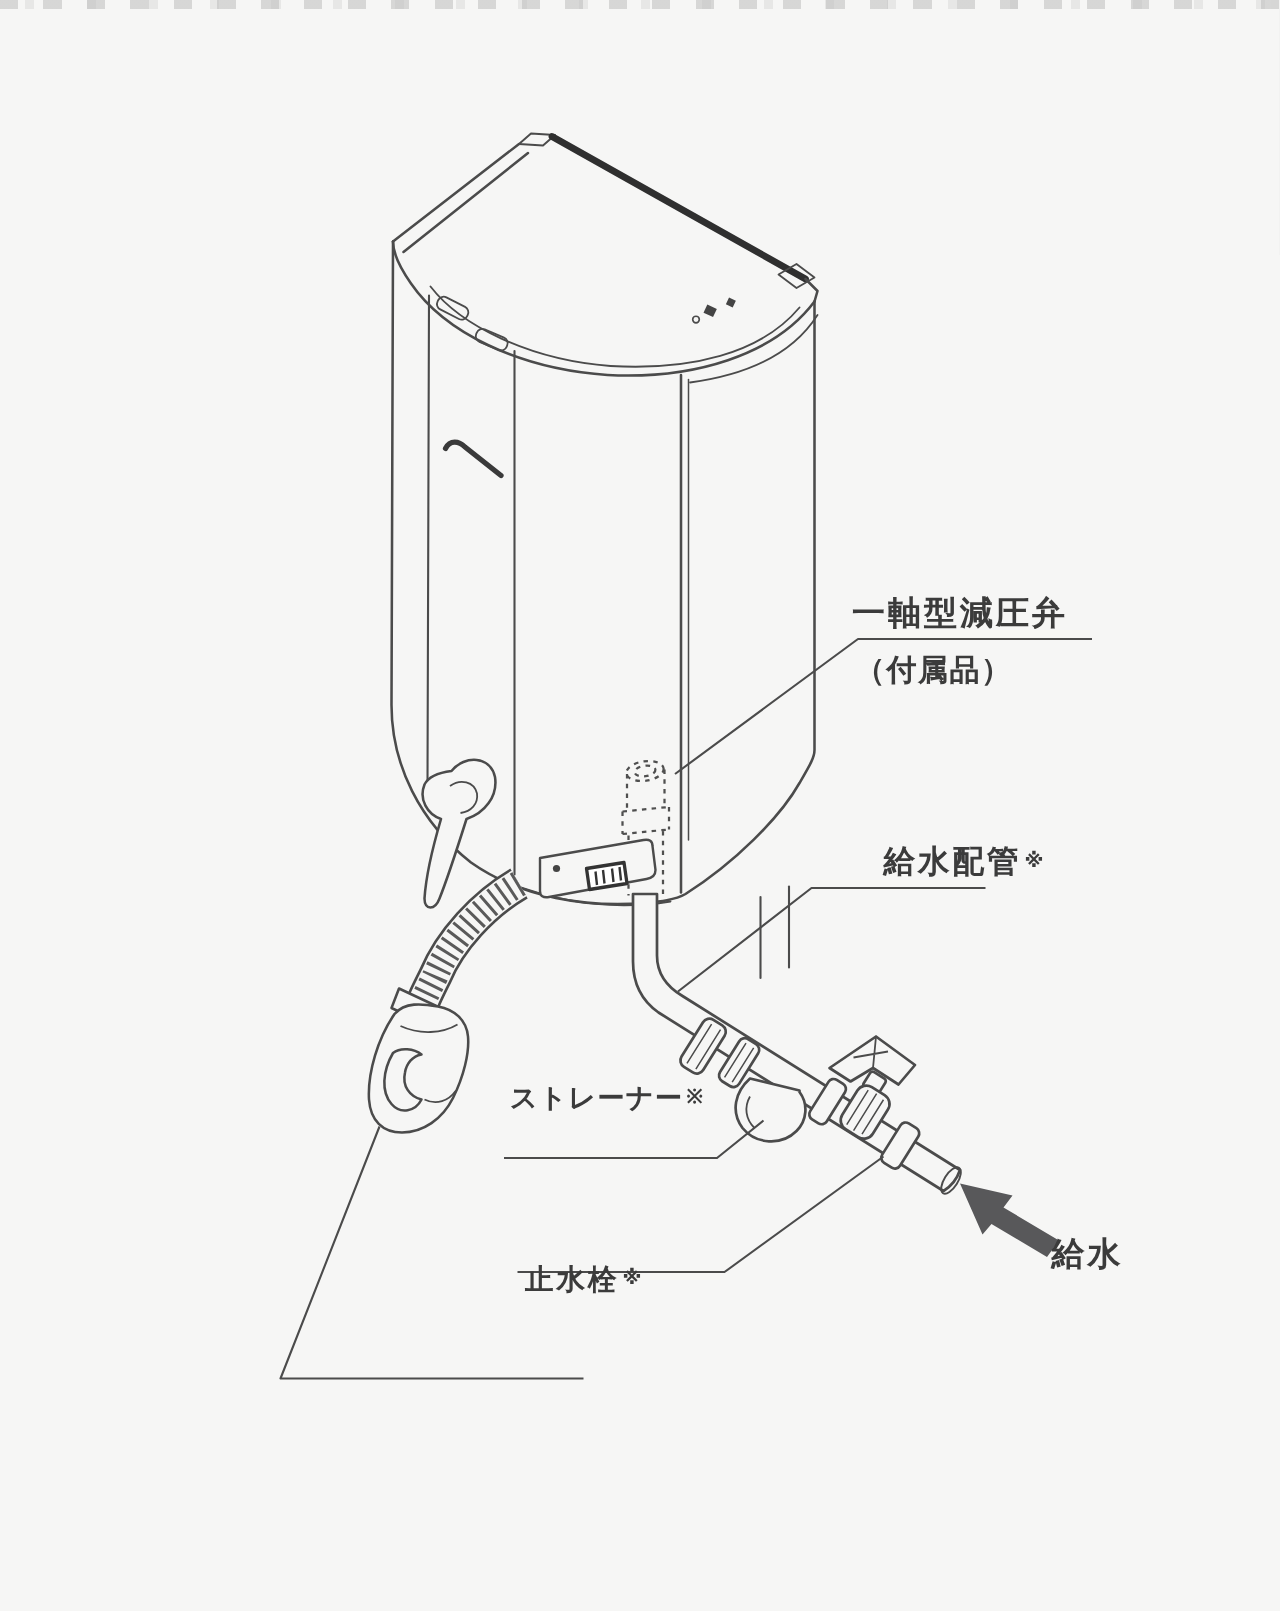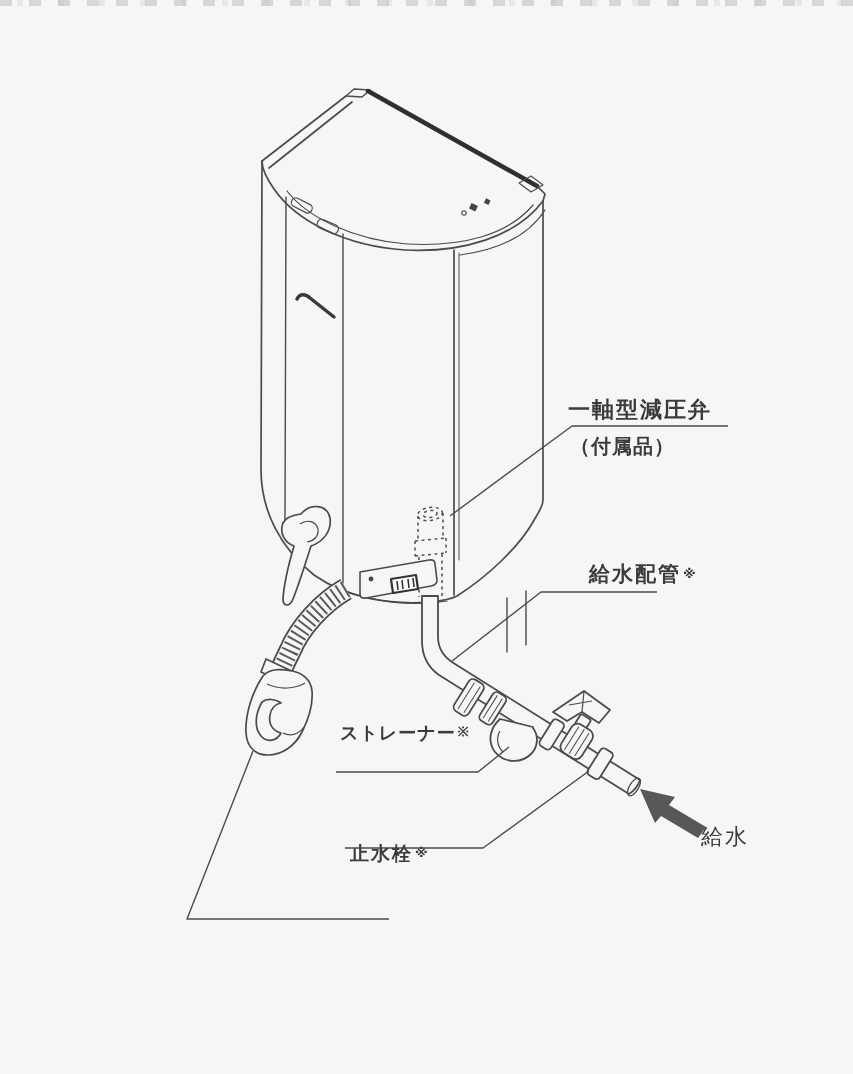--- a/index.html
+++ b/index.html
@@ -20,21 +20,21 @@
     letter-spacing:2px;line-height:1.15;
   }
   .mark{font-size:13px;letter-spacing:0;vertical-align:3px;margin-left:2px;font-weight:700;}
   #label-pressure-valve{left:568px;top:397px;font-size:22px;}
   #label-pressure-valve .l2{display:block;font-size:20px;letter-spacing:1px;margin-top:13px;margin-left:2px;}
   #label-supply-piping{left:576px;top:562px;font-size:21px;margin-left:13px;}
   #label-strainer{left:340px;top:724px;font-size:18px;letter-spacing:1px;font-family:Liberation Mono, monospace;}
   #label-stop-valve{left:350px;top:819px;font-size:19px;margin-top:24px;}
   #label-shower-pipe{left:199px;top:891px;font-size:19px;letter-spacing:0.5px;}
   #label-note{left:485px;top:894px;font-size:20px;letter-spacing:1px;font-weight:700;}
-  #label-water-supply{left:701px;top:824px;font-size:22px;font-weight:400;}
+  #label-water-supply{left:701px;top:824px;font-size:22px;font-weight:700;}
 </style>
 </head>
 <body>
 
 <div class="stage">
 
   <div class="top-artifacts"></div>
 
   <svg width="853" height="1074" viewBox="0 0 853 1074">
 

